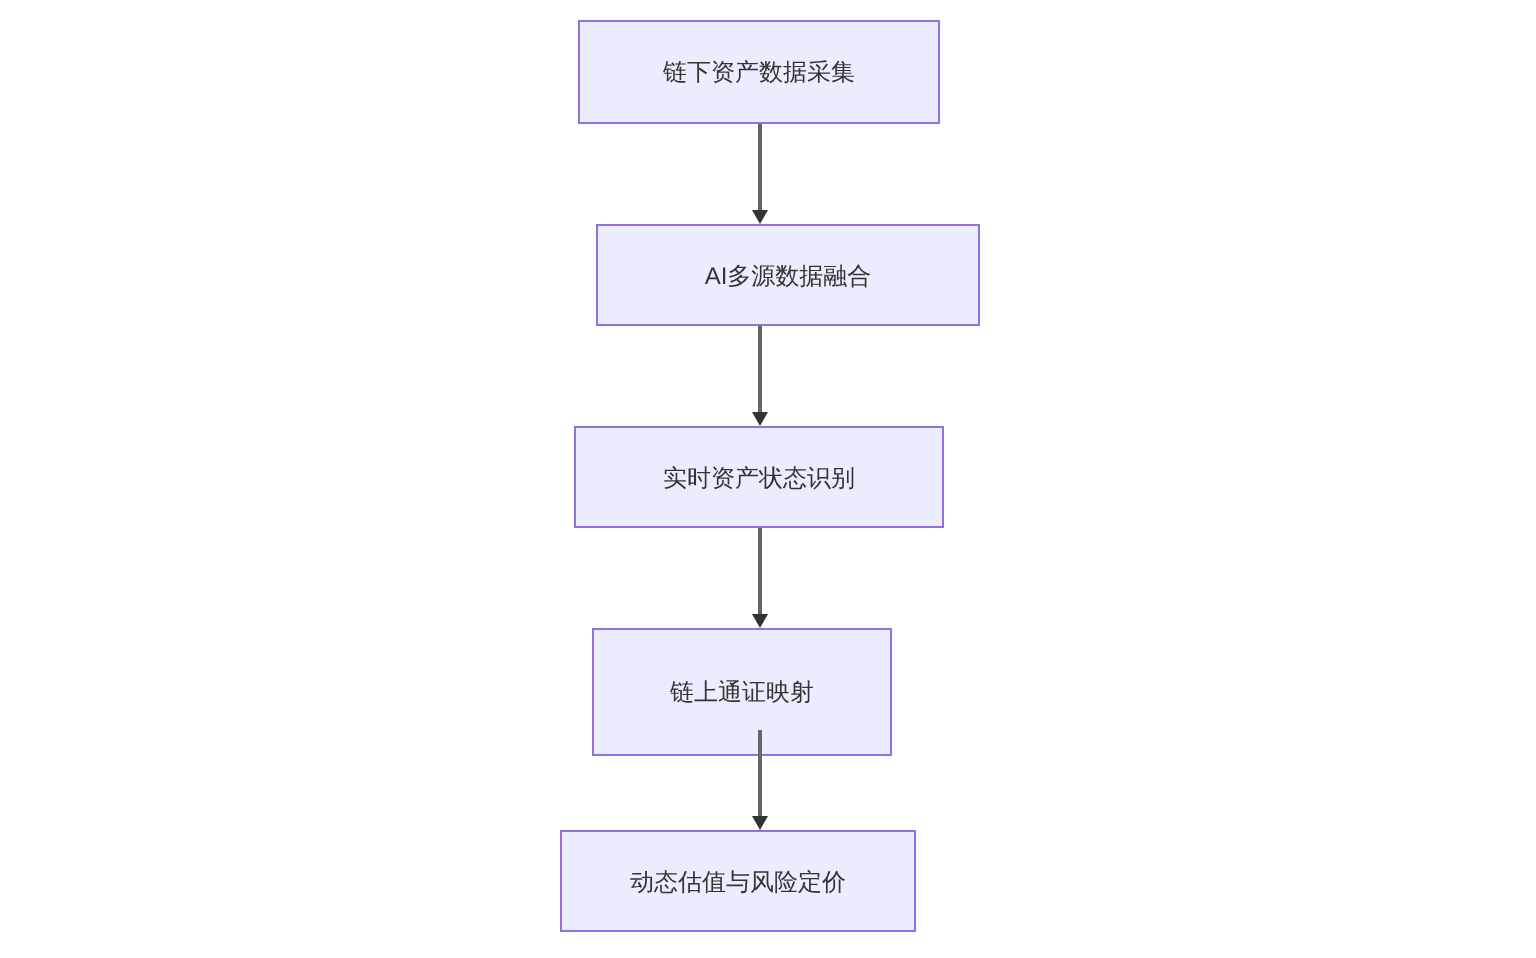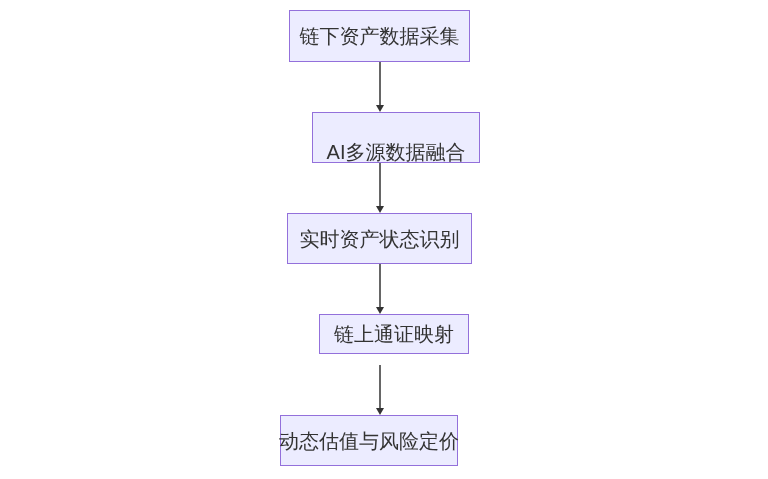--- a/index.html
+++ b/index.html
@@ -14,21 +14,21 @@
     height: 479px;
     background: var(--bg, #ffffff);
     overflow: hidden;
   }
   .flow-node {
     position: absolute;
     box-sizing: border-box;
     background: var(--node-fill, #ECECFF);
     border: 1px solid var(--node-border, #9370DB);
     color: var(--text-color, #333333);
-    font-size: 20px;
+    font-size: 12px;
     line-height: 1;
     display: flex;
     align-items: center;
     justify-content: center;
     text-align: center;
     white-space: nowrap;
   }
   .edge {
     position: absolute;
     width: 0;
@@ -59,39 +59,39 @@
 
   <div class="flow-node" style="left:289px; top:10px; width:181px; height:52px;">
     <span>链下资产数据采集</span>
   </div>
 
   <div class="edge" style="left:380px; top:62px; height:50px;">
     <span class="edge-line"></span>
     <span class="arrowhead"></span>
   </div>
 
-  <div class="flow-node" style="left:312px; top:112px; width:168px; height:51px;align-items:flex-end;">
+  <div class="flow-node" style="left:298px; top:112px; width:192px; height:51px;">
     <span>AI多源数据融合</span>
   </div>
 
   <div class="edge" style="left:380px; top:163px; height:50px;">
     <span class="edge-line"></span>
     <span class="arrowhead"></span>
   </div>
 
   <div class="flow-node" style="left:287px; top:213px; width:185px; height:51px;text-align:right;">
     <span>实时资产状态识别</span>
   </div>
 
   <div class="edge" style="left:380px; top:264px; height:50px;">
     <span class="edge-line"></span>
     <span class="arrowhead"></span>
   </div>
 
-  <div class="flow-node" style="left:319px; top:314px; width:150px; height:40px;">
+  <div class="flow-node" style="left:296px; top:314px; width:150px; height:64px;">
     <span>链上通证映射</span>
   </div>
 
   <div class="edge" style="left:380px; top:365px; height:50px;">
     <span class="edge-line"></span>
     <span class="arrowhead"></span>
   </div>
 
   <div class="flow-node" style="left:280px; top:415px; width:178px; height:51px;">
     <span>动态估值与风险定价</span>

